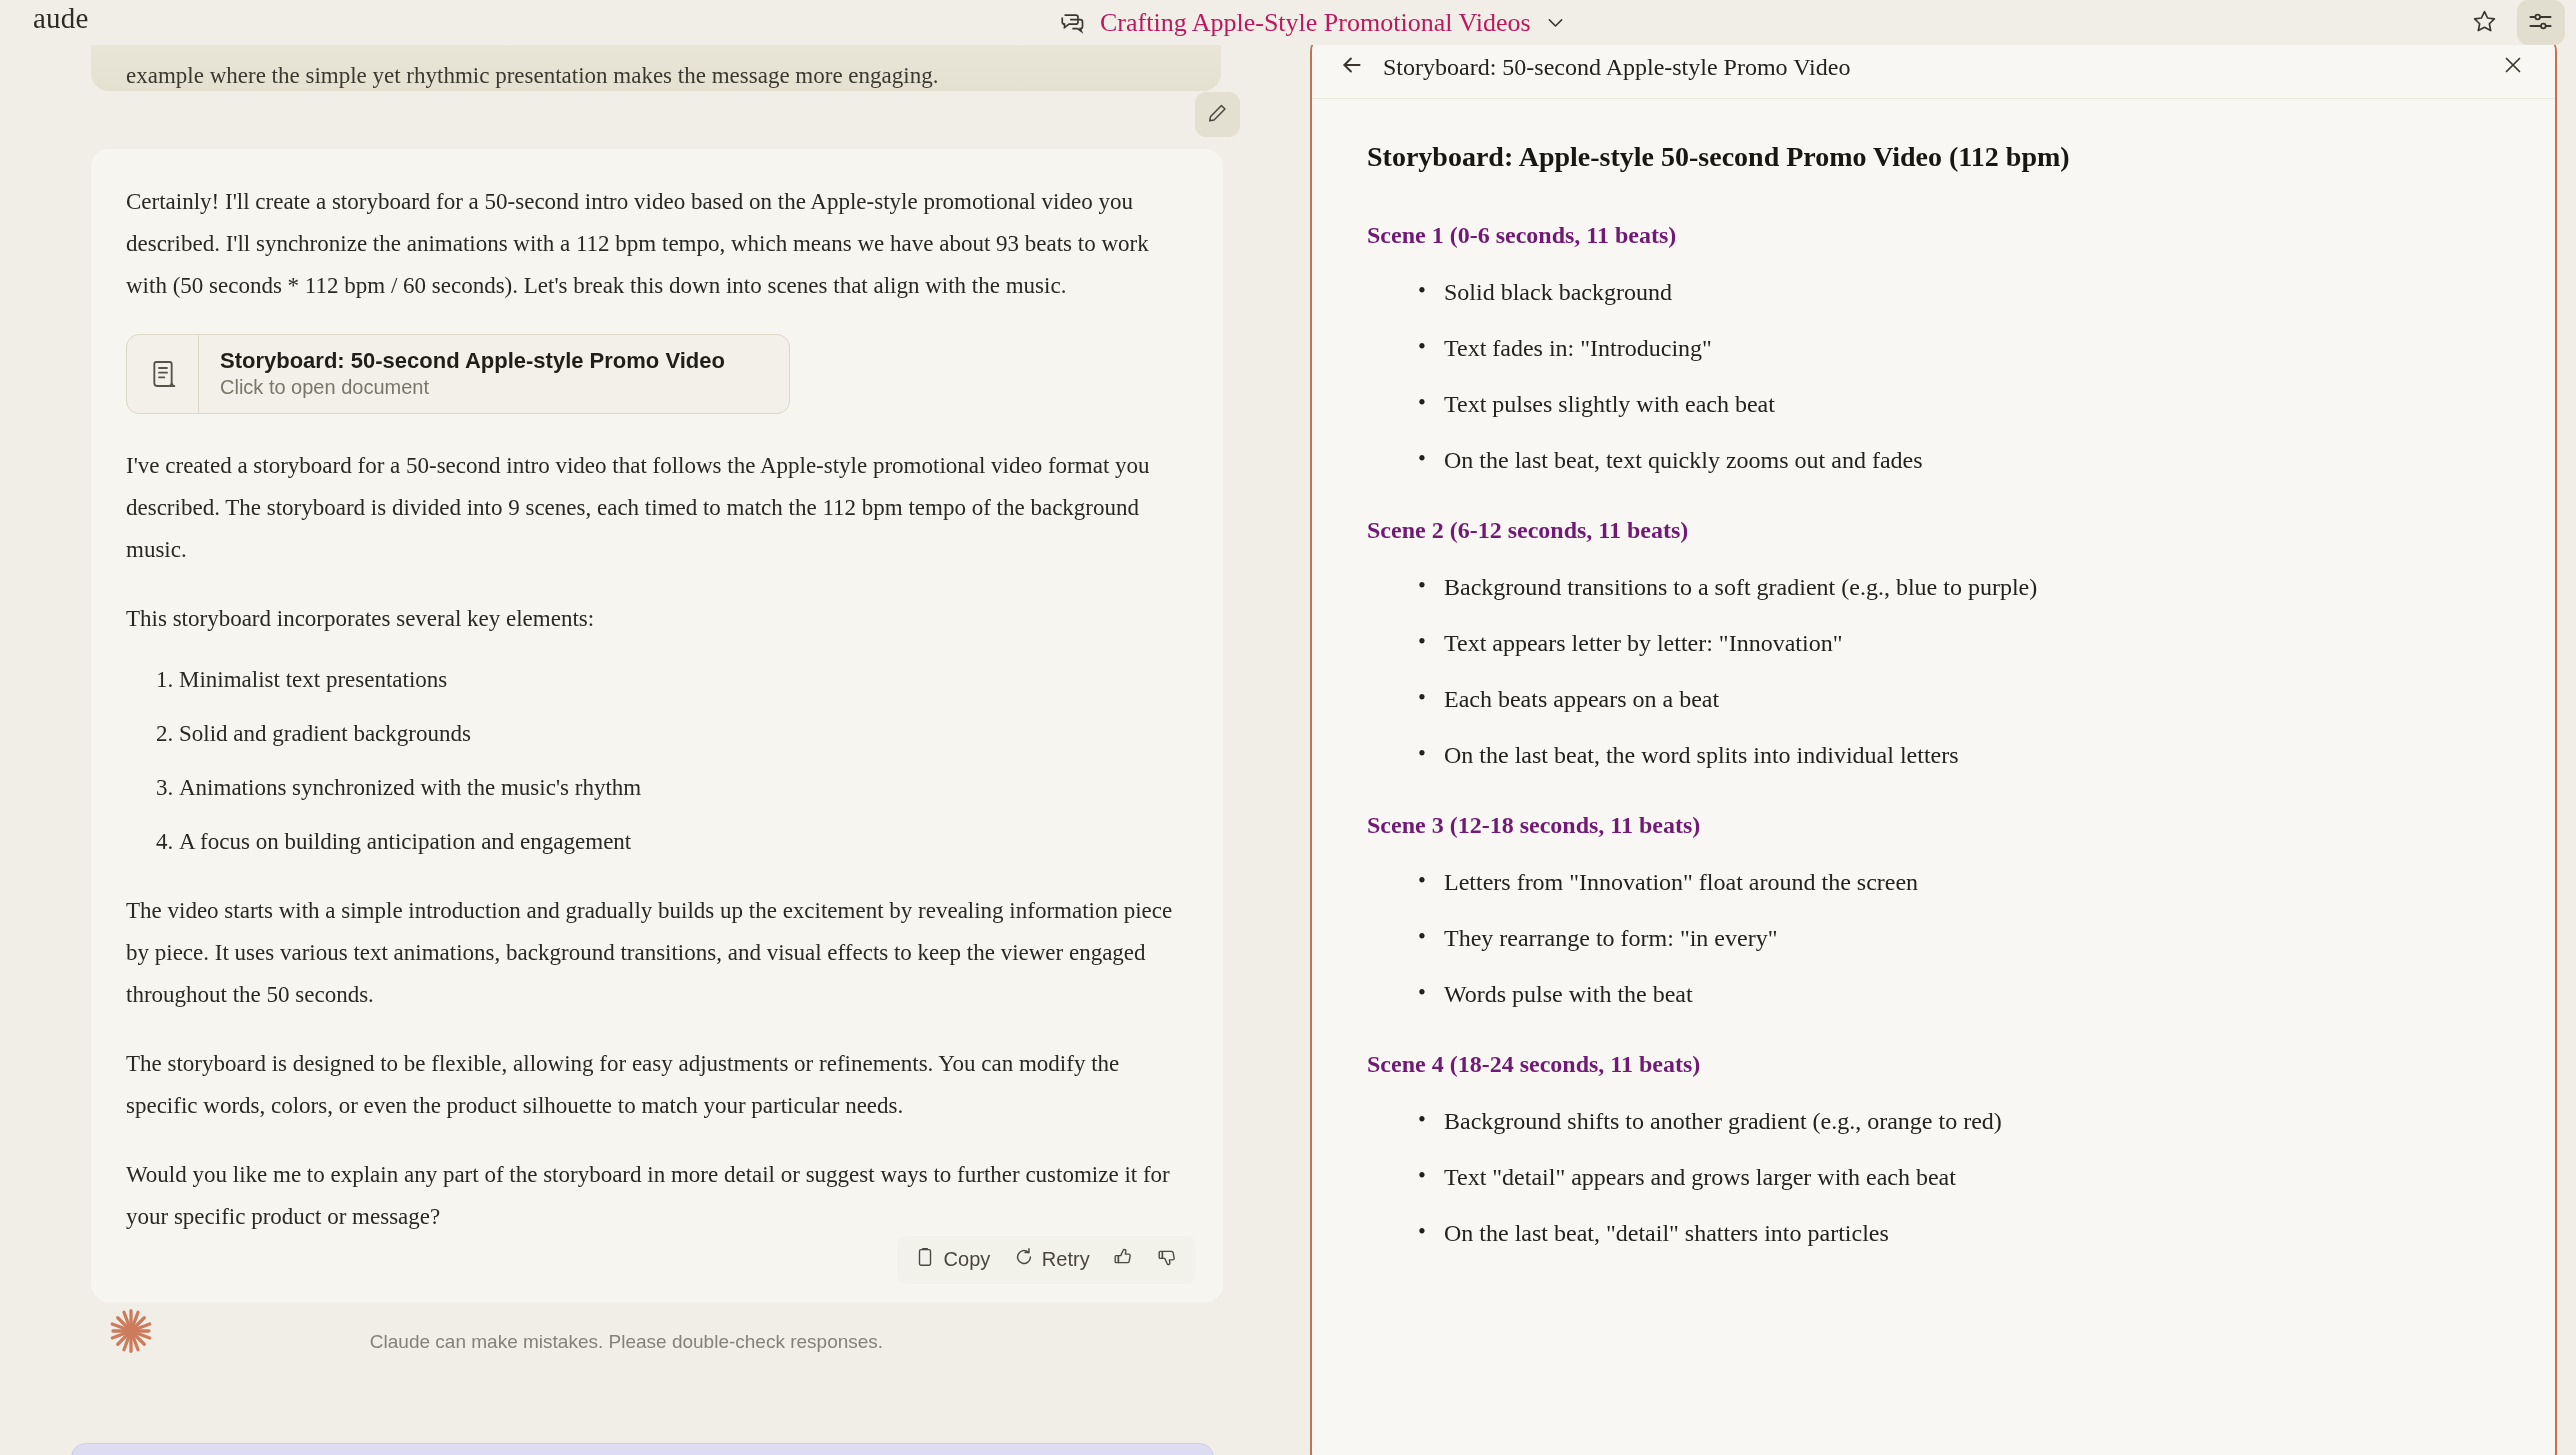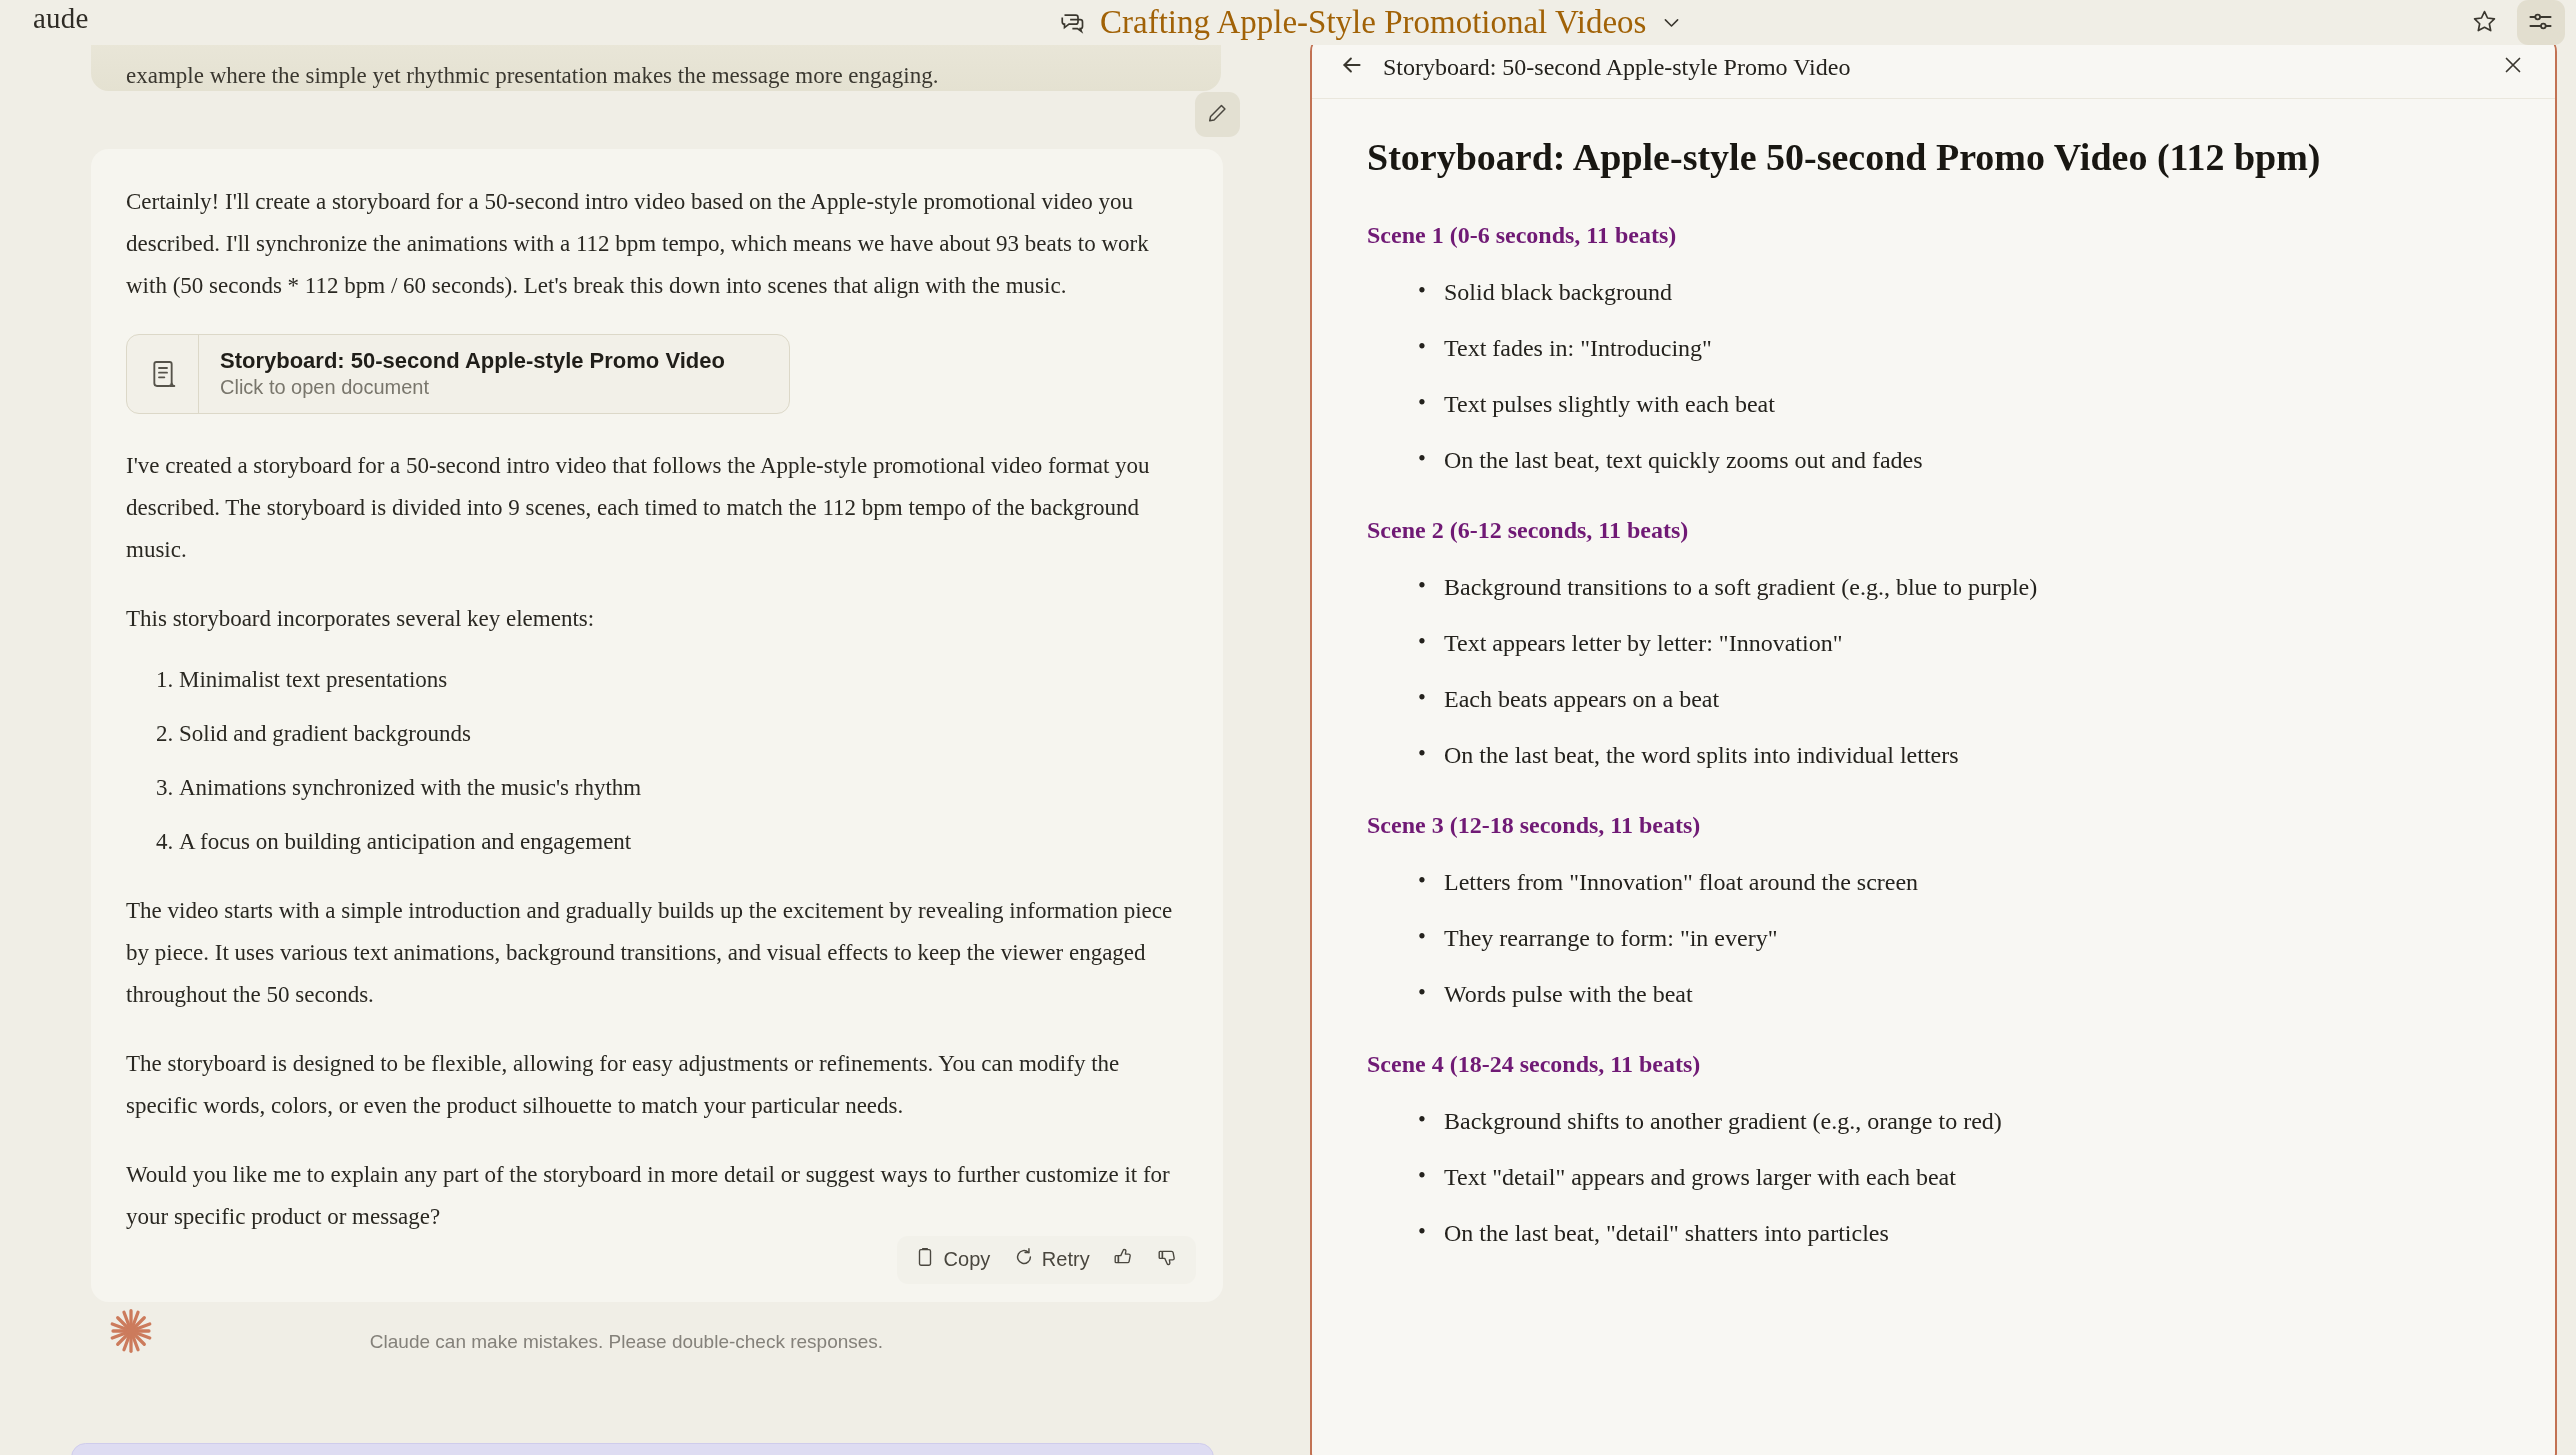--- a/index.html
+++ b/index.html
@@ -21,21 +21,21 @@
     font-size: 29px; color: #2F2C26; letter-spacing: 0.2px;
     font-family: "Liberation Serif", serif;
     padding-left: 33px;
   }
   #chat-title-wrap {
     position: absolute; left: 1060px; top: 0; height: 45px;
     display: flex; align-items: center; gap: 13px;
   }
   #chat-title-wrap .chat-icon { width: 27px; height: 27px; display:block; }
   #chat-title {
-    font-size: 33px; color: #a16207; white-space: nowrap;
+    font-size: 26px; color: #be185d; white-space: nowrap;
     font-family: "Liberation Serif", serif;
     text-align: center;
   }
   #chat-chevron { width: 21px; height: 21px; display:block; margin-left: 1.6px; }
 
   #topbar-right {
     position: absolute; right: 11.2px; top: 0; height: 45px;
     display: flex; align-items: center; gap: 8px;
   }
   .icon-btn {
@@ -178,21 +178,21 @@
   }
   #artifact-header .close-btn { width: 37px; height: 37px; display:flex; align-items:center; justify-content:center; cursor:pointer; }
   #artifact-header .close-btn svg { width: 24px; height: 24px; }
 
   #artifact-body {
     padding: 34px 64px 0 55px;
     height: calc(100% - 63px);
     overflow: hidden;
   }
   #artifact-body h1 {
-    font-size: 38px; font-weight: bold; color: #191712;
+    font-size: 28px; font-weight: bold; color: #191712;
     line-height: 48px; margin-bottom: 35px;
     font-family: "Liberation Serif", serif;
   }
   #artifact-body h2 {
     font-size: 24px; font-weight: bold; color: #701a75;
     line-height: 39px; margin: 0 0 21px 0;
     font-family: Liberation Serif, serif;
   }
   #artifact-body ul {
     margin: 0 0 35px 0; padding-left: 53px; list-style: none;

